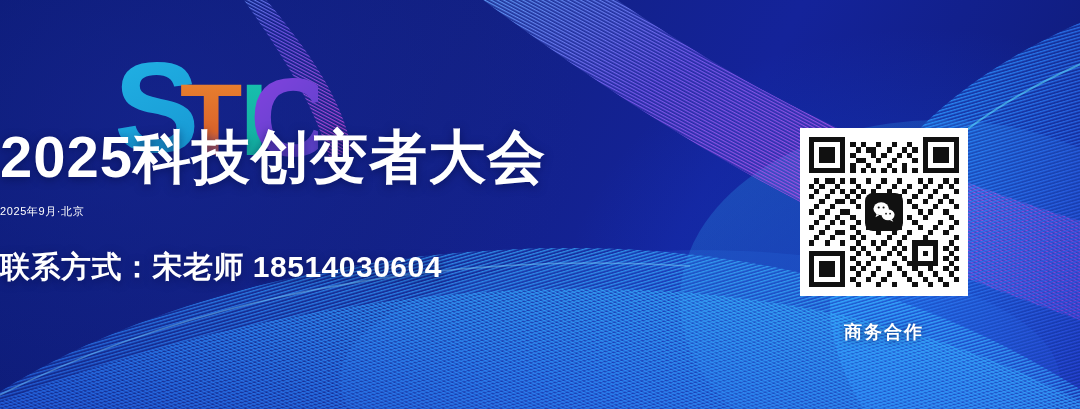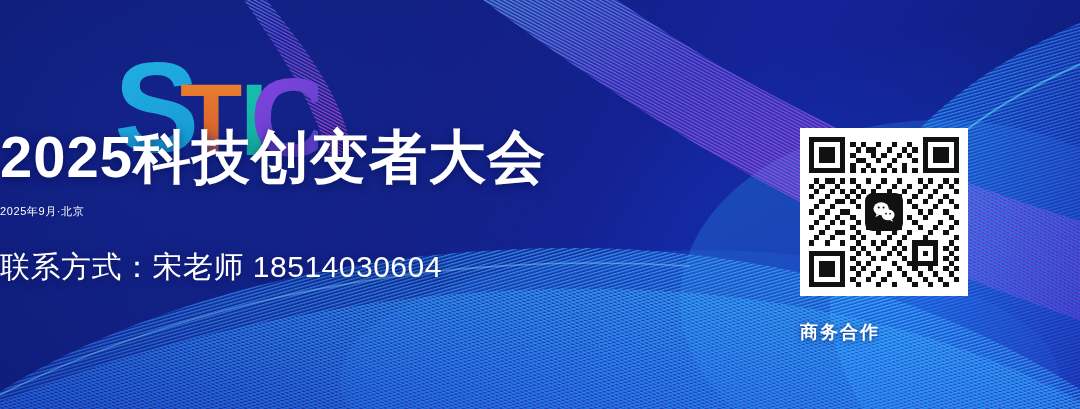--- a/index.html
+++ b/index.html
@@ -75,35 +75,35 @@
     margin-top: 17px;
     font-size: 11px;
     font-weight: 400;
     color: #ffffff;
     letter-spacing: 0.6px;
     white-space: nowrap;
   }
   .contact {
     margin-top: 28px;
     font-size: 30px;
-    font-weight: 400;
+    font-weight: 700;
     color: #ffffff;
     letter-spacing: 0.5px;
     white-space: nowrap;
     text-shadow: 0 2px 9px rgba(4,10,60,0.55);
   }
 
   
   .qr-panel {
     position: absolute;
     left: 800px;
     top: 128px;
     width: 168px;
     z-index: 7;
-    text-align: left;
+    text-align: center;
   }
   .qr-card {
     width: 168px;
     height: 168px;
     background: #ffffff;
     padding: 9px;
     position: relative;
   }
   .qr-card svg { width: 100%; height: 100%; display: block; }
   .qr-center-logo {

